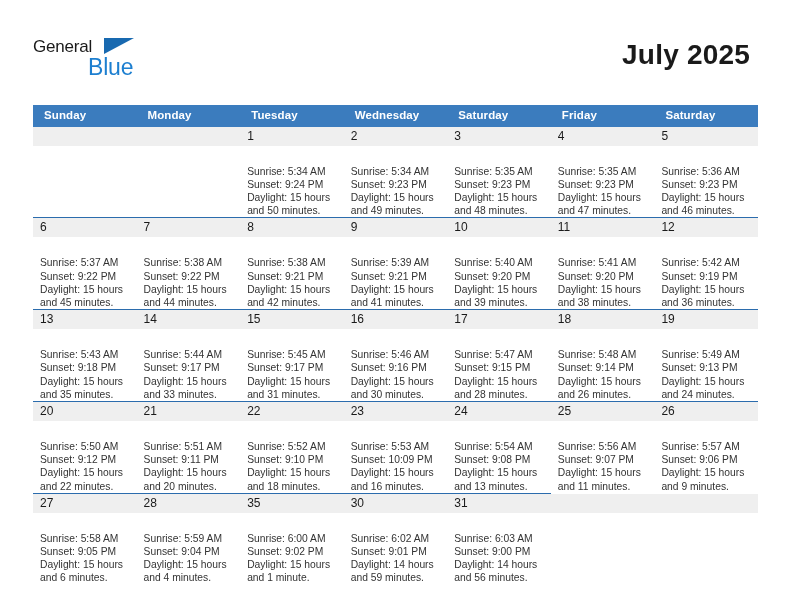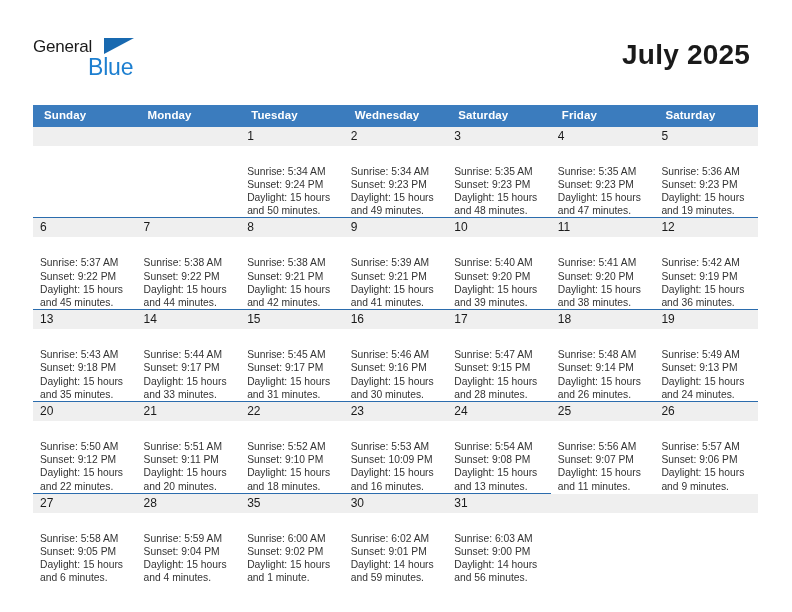--- a/index.html
+++ b/index.html
@@ -231,21 +231,21 @@
               <div>Daylight: 15 hours</div>
               <div>and 47 minutes.</div>
             </div>
           </td>
           <td class="filled-cell">
             <div class="daynum">5</div>
             <div class="cell-body">
               <div>Sunrise: 5:36 AM</div>
               <div>Sunset: 9:23 PM</div>
               <div>Daylight: 15 hours</div>
-              <div>and 19 minutes.</div>
+              <div>and 46 minutes.</div>
             </div>
           </td>
         </tr>
         <tr class="week-row">
           <td class="filled-cell">
             <div class="daynum">6</div>
             <div class="cell-body">
               <div>Sunrise: 5:37 AM</div>
               <div>Sunset: 9:22 PM</div>
               <div>Daylight: 15 hours</div>

